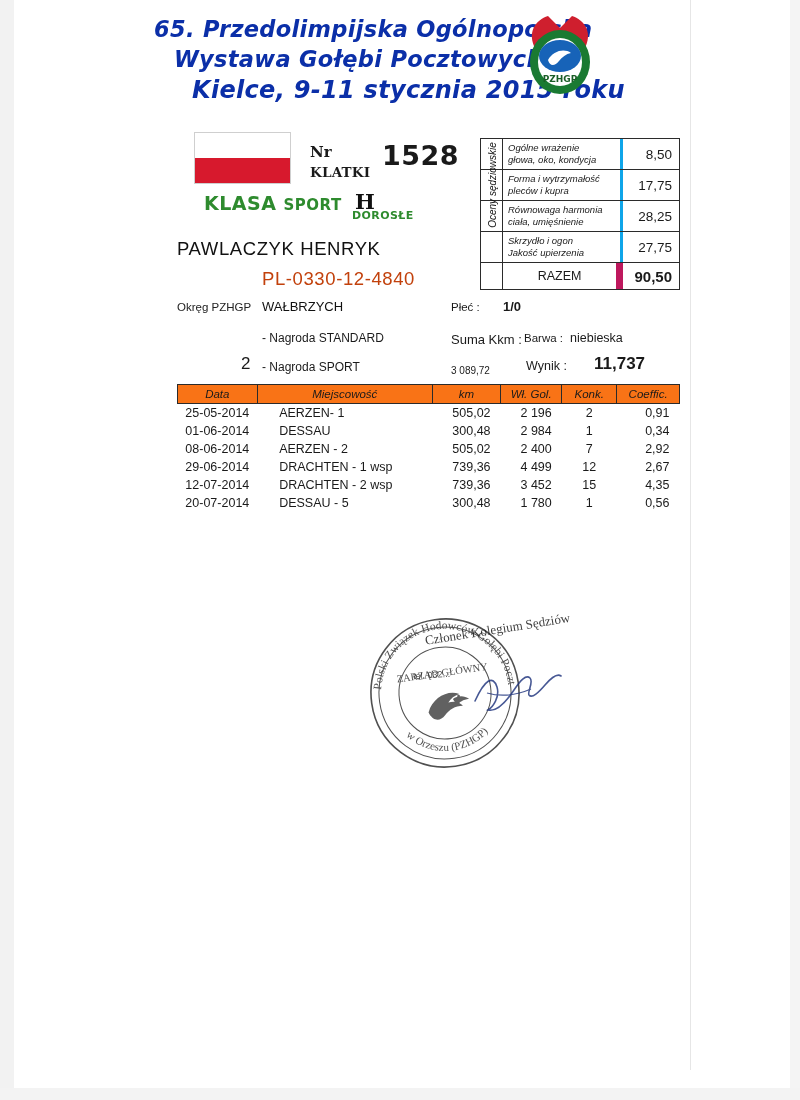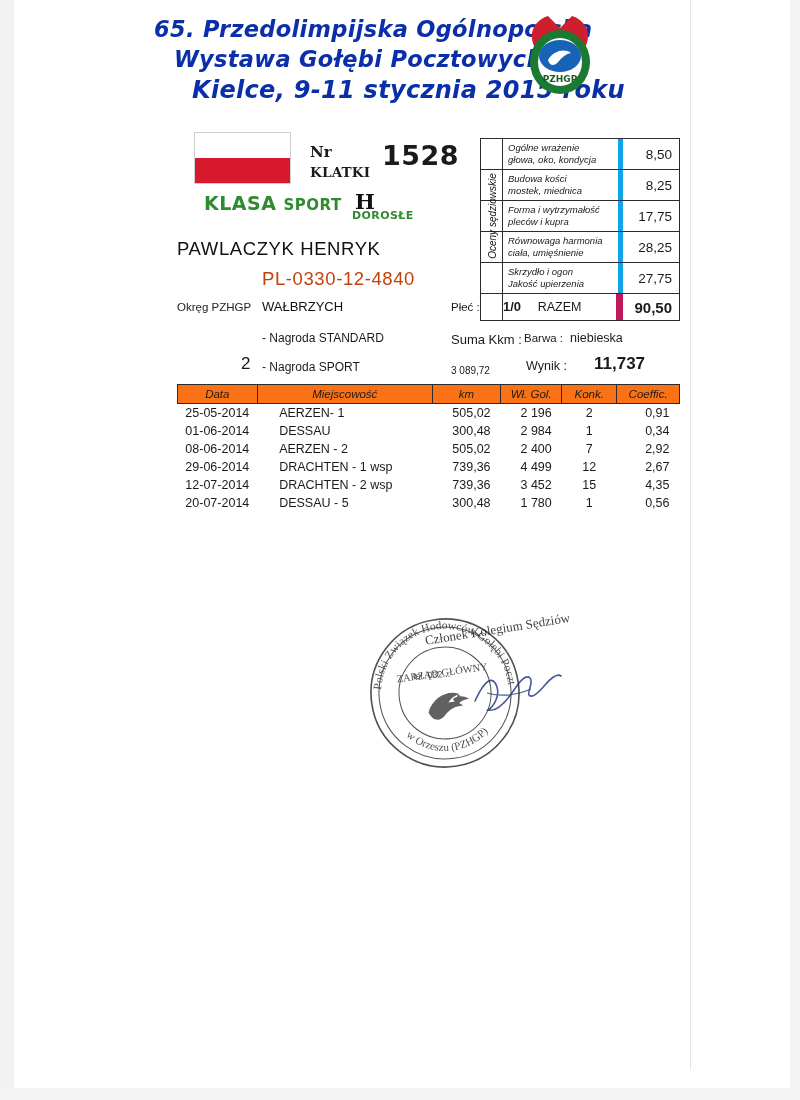--- a/index.html
+++ b/index.html
@@ -275,21 +275,21 @@
     font-style: italic;
     color: #111;
   }
   .judge-main {
     display: flex;
     flex: 1;
   }
   .judge-crit {
     flex: 1;
     padding: 3px 4px 3px 5px;
-    border-right: 5px solid #0ea5e9;
+    border-right: 3px solid #0ea5e9;
     font-size: 9.5px;
     font-style: italic;
     line-height: 12px;
     box-sizing: border-box;
     display: flex;
     flex-direction: column;
     justify-content: center;
   }
   .judge-score {
     width: 56px;
@@ -465,30 +465,20 @@
         <div class="judge-side" style="border-bottom:none;"></div>
         <div class="judge-main">
           <div class="judge-crit">
             <span>Ogólne wrażenie</span>
             <span>głowa, oko, kondycja</span>
           </div>
           <div class="judge-score">8,50</div>
         </div>
       </div>
 
-      <div class="judge-row">
-        <div class="judge-side"></div>
-        <div class="judge-main">
-          <div class="judge-crit">
-            <span>Budowa kości</span>
-            <span>mostek, miednica</span>
-          </div>
-          <div class="judge-score">8,25</div>
-        </div>
-      </div>
 
       <div class="judge-row">
         <div class="judge-side">
           <div class="judge-side-text">Oceny sędziowskie</div>
         </div>
         <div class="judge-main">
           <div class="judge-crit">
             <span>Forma i wytrzymałość</span>
             <span>plecó­w i kupra</span>
           </div>

